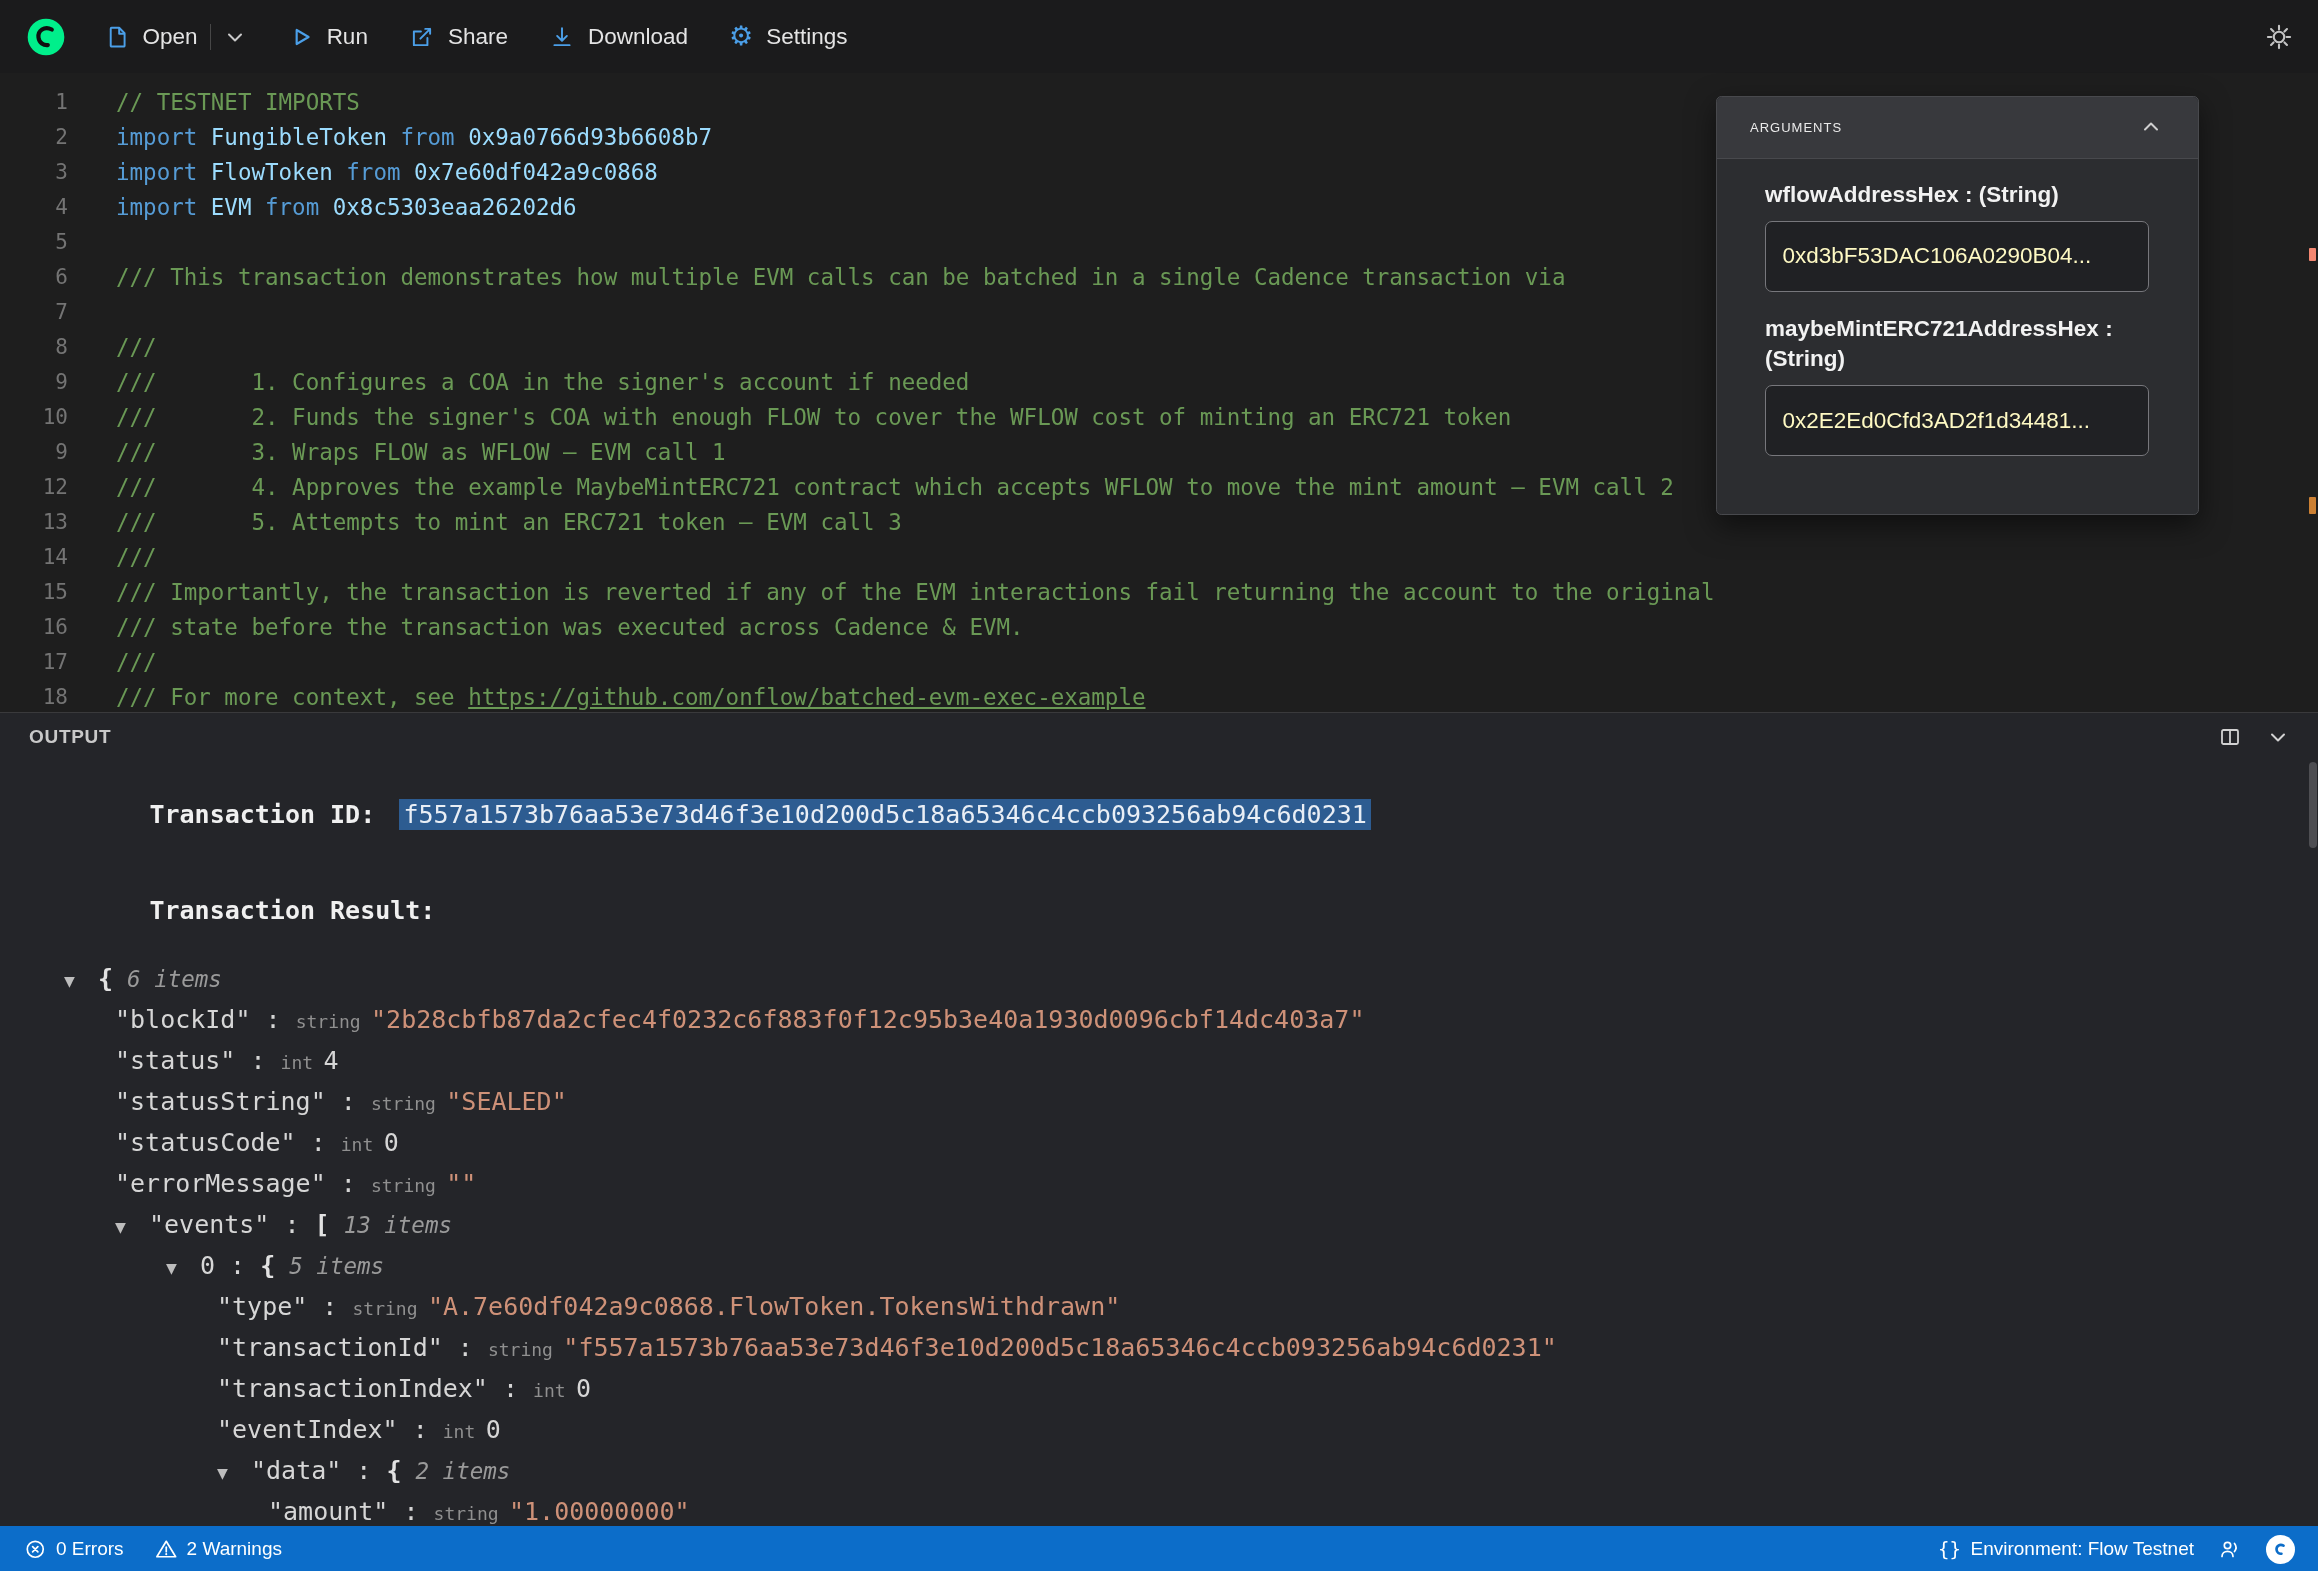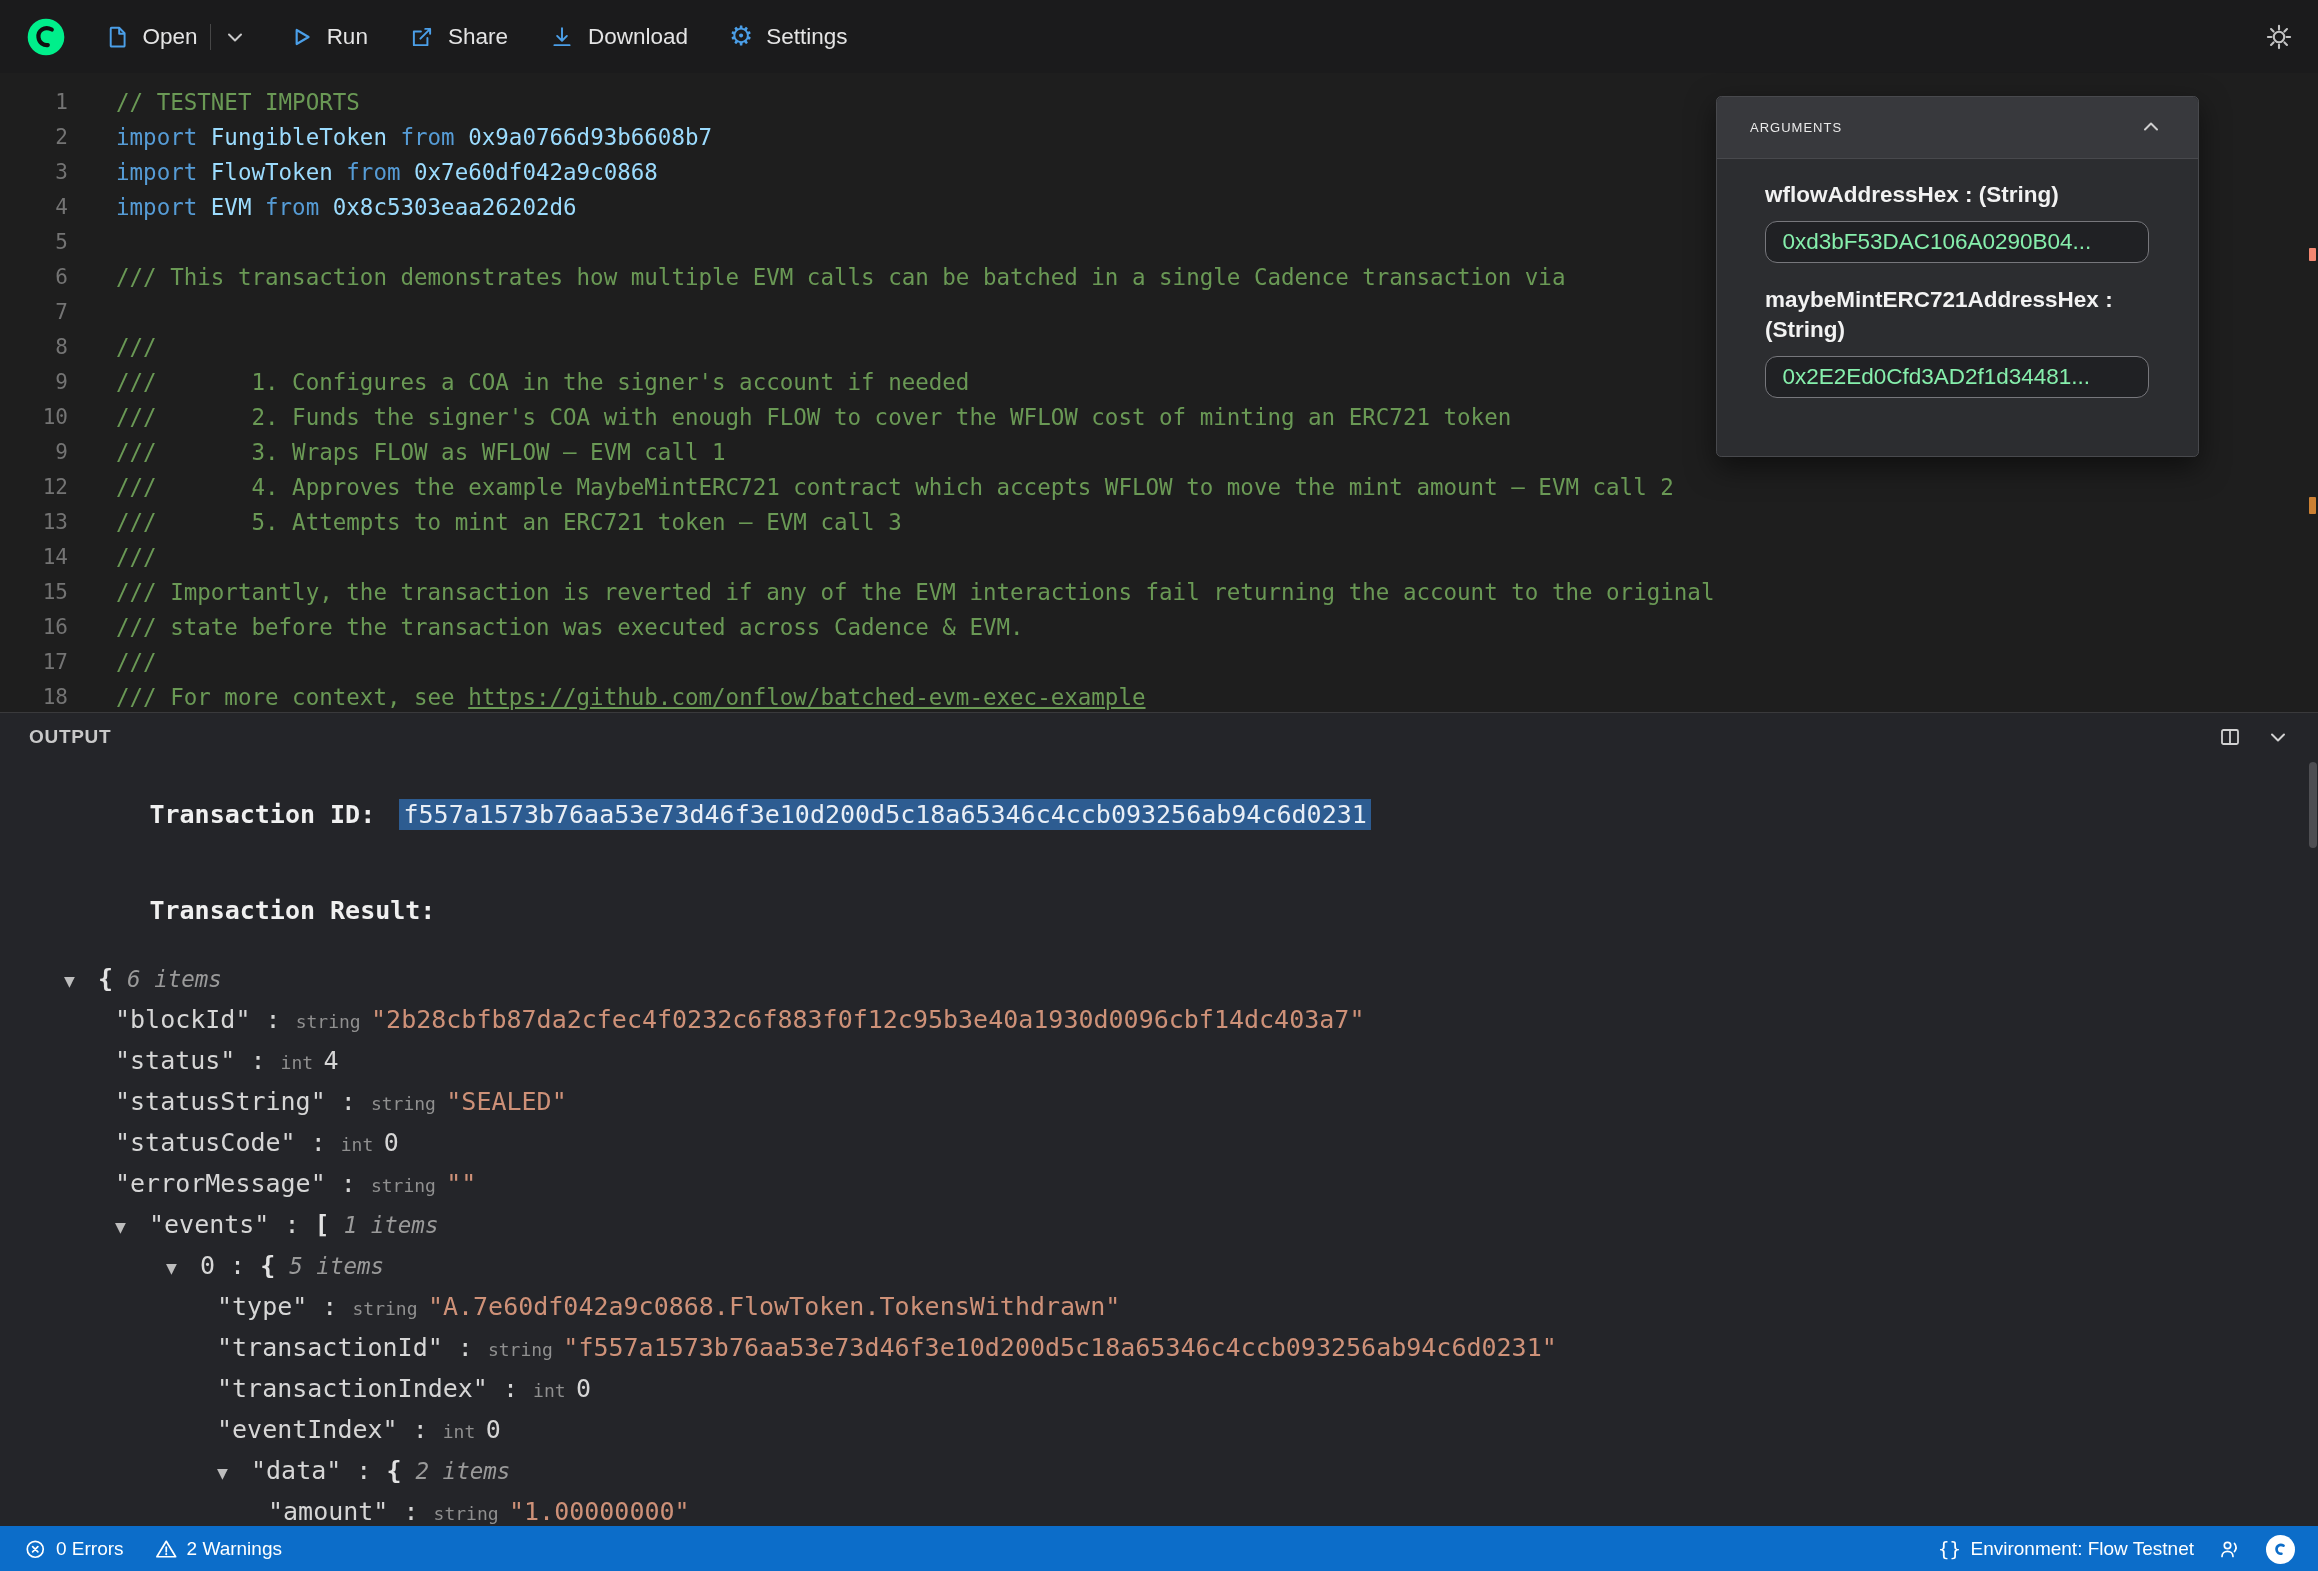--- a/index.html
+++ b/index.html
@@ -39,22 +39,22 @@
   .args-panel{position:absolute;top:22.5px;right:120px;width:483px;background:#2c2d30;
               border:0.9px solid #48494d;border-radius:5.2px;box-shadow:0 10.4px 29px rgba(0,0,0,.5);
               font-family:"Liberation Sans",sans-serif;z-index:5}
   .args-header{display:flex;align-items:center;justify-content:space-between;height:62px;
                padding:0 35px 0 33px;background:#38393d;border-bottom:0.9px solid #48494d;
                border-radius:5.2px 5.2px 0 0;font-size:13px;font-weight:400;letter-spacing:1px;
                color:#eaeaea;cursor:pointer}
   .args-header svg{color:#cfcfcf}
   .args-body{padding:21px 48px 35px}
   .arg-label{font-size:22.5px;font-weight:700;color:#f2f2f2;line-height:30px;margin-bottom:11.2px;display:block}
-  .arg-input{display:block;width:384px;height:42px;background:#202124;border:0.9px solid #77777c;
-             border-radius:12px;color:#86efac;font-size:22.5px;padding:0 16.4px;font-family:inherit;
+  .arg-input{display:block;width:384px;height:71px;background:#202124;border:0.9px solid #77777c;
+             border-radius:7px;color:#fef9c3;font-size:22.5px;padding:0 16.4px;font-family:inherit;
              margin-bottom:22.5px}
 
   
   .output{position:absolute;left:0;right:0;top:712px;bottom:46px;background:#242529;
           border-top:0.9px solid #3a3a3c;overflow:hidden}
   .output-header{display:flex;align-items:center;height:47px;padding:0 29px;color:#c9c9c9}
   .output-title{font-size:19px;font-weight:700;letter-spacing:0.7px}
   .oh-icons{margin-left:auto;display:flex;align-items:center;gap:24px;color:#d2d2d2}
   .oh-icons .icon-btn{background:none;border:none;color:inherit;cursor:pointer;display:flex}
   .output-body{font-family:"DejaVu Sans Mono","Liberation Mono",monospace;font-size:25px;
@@ -215,21 +215,21 @@
       <div class="tx-line">
         <span class="tx-label">Transaction Result:</span>
       </div>
       <div id="json-tree">
           <div class="json-row" style="padding-left: 35px;"><span class="tk-tri">▼</span><span class="tk-brace">{</span><span class="tk-count">6 items</span></div>
           <div class="json-row" style="padding-left: 86px;"><span class="tk-key">"blockId"</span><span class="tk-colon"> : </span><span class="tk-typ">string</span><span class="tk-str">"2b28cbfb87da2cfec4f0232c6f883f0f12c95b3e40a1930d0096cbf14dc403a7"</span></div>
           <div class="json-row" style="padding-left: 86px;"><span class="tk-key">"status"</span><span class="tk-colon"> : </span><span class="tk-typ">int</span><span class="tk-num">4</span></div>
           <div class="json-row" style="padding-left: 86px;"><span class="tk-key">"statusString"</span><span class="tk-colon"> : </span><span class="tk-typ">string</span><span class="tk-str">"SEALED"</span></div>
           <div class="json-row" style="padding-left: 86px;"><span class="tk-key">"statusCode"</span><span class="tk-colon"> : </span><span class="tk-typ">int</span><span class="tk-num">0</span></div>
           <div class="json-row" style="padding-left: 86px;"><span class="tk-key">"errorMessage"</span><span class="tk-colon"> : </span><span class="tk-typ">string</span><span class="tk-str">""</span></div>
-          <div class="json-row" style="padding-left: 86px;"><span class="tk-tri">▼</span><span class="tk-key">"events"</span><span class="tk-colon"> : </span><span class="tk-brace">[</span><span class="tk-count">1 items</span></div>
+          <div class="json-row" style="padding-left: 86px;"><span class="tk-tri">▼</span><span class="tk-key">"events"</span><span class="tk-colon"> : </span><span class="tk-brace">[</span><span class="tk-count">13 items</span></div>
           <div class="json-row" style="padding-left: 137px;"><span class="tk-tri">▼</span><span class="tk-idx">0</span><span class="tk-colon"> : </span><span class="tk-brace">{</span><span class="tk-count">5 items</span></div>
           <div class="json-row" style="padding-left: 188px;"><span class="tk-key">"type"</span><span class="tk-colon"> : </span><span class="tk-typ">string</span><span class="tk-str">"A.7e60df042a9c0868.FlowToken.TokensWithdrawn"</span></div>
           <div class="json-row" style="padding-left: 188px;"><span class="tk-key">"transactionId"</span><span class="tk-colon"> : </span><span class="tk-typ">string</span><span class="tk-str">"f557a1573b76aa53e73d46f3e10d200d5c18a65346c4ccb093256ab94c6d0231"</span></div>
           <div class="json-row" style="padding-left: 188px;"><span class="tk-key">"transactionIndex"</span><span class="tk-colon"> : </span><span class="tk-typ">int</span><span class="tk-num">0</span></div>
           <div class="json-row" style="padding-left: 188px;"><span class="tk-key">"eventIndex"</span><span class="tk-colon"> : </span><span class="tk-typ">int</span><span class="tk-num">0</span></div>
           <div class="json-row" style="padding-left: 188px;"><span class="tk-tri">▼</span><span class="tk-key">"data"</span><span class="tk-colon"> : </span><span class="tk-brace">{</span><span class="tk-count">2 items</span></div>
           <div class="json-row" style="padding-left: 239px;"><span class="tk-key">"amount"</span><span class="tk-colon"> : </span><span class="tk-typ">string</span><span class="tk-str">"1.00000000"</span></div>
         </div>
     </div>
     <div class="out-scroll-thumb"></div>

